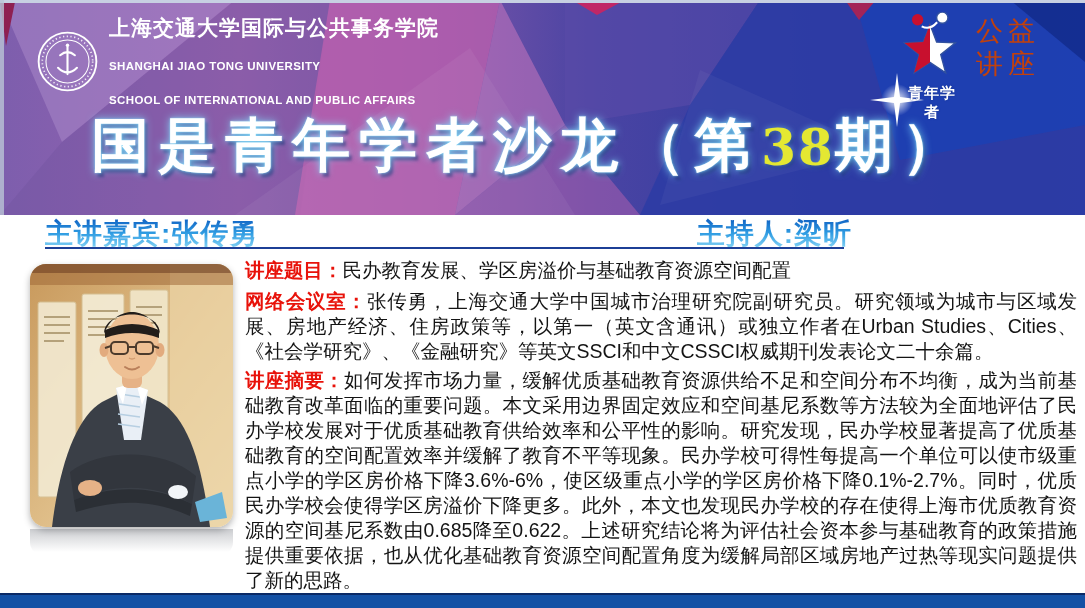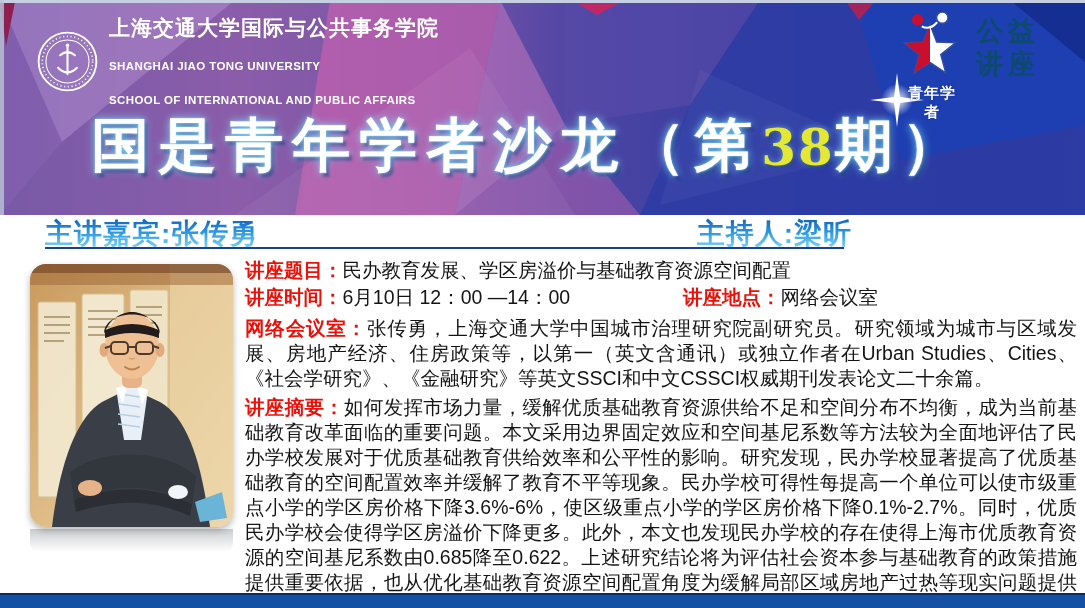--- a/index.html
+++ b/index.html
@@ -14,22 +14,22 @@
   .header svg.bg { position:absolute; inset:0; display:block; }
 
   .uni { position:absolute; top:16px; left:36px; display:flex; align-items:center; gap:10px; color:#fff; }
   .seal { width:63px; height:63px; flex:0 0 auto; }
   .uni-cn { font-family:"DejaVu Serif", serif; font-size:21px; font-weight:bold; letter-spacing:1px; line-height:24px; }
   .uni-en { font-size:11.5px; font-weight:bold; letter-spacing:.4px; line-height:13.5px; margin-top:20px; }
 
   .youth-logo { position:absolute; left:901px; top:12px; width:62px; text-align:center; }
   .youth-caption { font-size:15px; color:#fff; font-weight:bold; letter-spacing:1px; margin-top:-2px; text-shadow:0 0 2px #10308f; }
   .badge {
-    position:absolute; left:976px; top:15px; color:#0c4a6e; font-size:27px; line-height:33px;
-    font-weight:bold; letter-spacing:5px; white-space:pre-line;
+    position:absolute; left:976px; top:15px; color:#c2410c; font-size:27px; line-height:33px;
+    font-weight:normal; letter-spacing:5px; white-space:pre-line;
   }
 
   .main-title {
     position:absolute; top:107px; left:0; width:1060px; text-align:center;
     font-family:"DejaVu Serif", serif; font-weight:bold; font-size:58px; letter-spacing:9px;
     color:#ffffff; white-space:nowrap;
     text-shadow:0 0 9px rgba(130,225,255,.95), 0 0 2px rgba(160,235,255,.9), 3px 4px 3px rgba(12,28,100,.55);
   }
   .main-title .issue { color:#e4e832; font-size:50px; letter-spacing:2px;
     text-shadow:0 0 6px rgba(130,225,255,.6), 2px 3px 3px rgba(12,28,100,.55); }
@@ -215,23 +215,19 @@
         <ellipse cx="60" cy="224" rx="12" ry="8" fill="#e6b287"></ellipse>
         <ellipse cx="148" cy="228" rx="10" ry="7" fill="#f2f5f8"></ellipse>
         <polygon points="165,238 192,228 197,254 170,258" fill="#6ab4d8"></polygon>
       </g>
     </svg>
   </div>
   <div class="photo-reflection"></div>
 
   <div class="details">
     <div class="d-line"><span class="lbl">讲座题目：</span><span>民办教育发展、学区房溢价与基础教育资源空间配置</span></div>
-    <div class="d-line time-line">
-      <span class="lbl">讲座时间：</span><span>6月10日  12：00 —14：00</span>
-      <span class="venue-part"><span class="lbl">讲座地点：</span><span>网络会议室</span></span>
-    </div>
     <p class="para"><span class="lbl">网络会议室：</span><span>张传勇，上海交通大学中国城市治理研究院副研究员。研究领域为城市与区域发展、房地产经济、住房政策等，以第一（英文含通讯）或独立作者在Urban Studies、Cities、《社会学研究》、《金融研究》等英文SSCI和中文CSSCI权威期刊发表论文二十余篇。</span></p>
     <p class="para abstract"><span class="lbl">讲座摘要：</span><span>如何发挥市场力量，缓解优质基础教育资源供给不足和空间分布不均衡，成为当前基础教育改革面临的重要问题。本文采用边界固定效应和空间基尼系数等方法较为全面地评估了民办学校发展对于优质基础教育供给效率和公平性的影响。研究发现，民办学校显著提高了优质基础教育的空间配置效率并缓解了教育不平等现象。民办学校可得性每提高一个单位可以使市级重点小学的学区房价格下降3.6%-6%，使区级重点小学的学区房价格下降0.1%-2.7%。同时，优质民办学校会使得学区房溢价下降更多。此外，本文也发现民办学校的存在使得上海市优质教育资源的空间基尼系数由0.685降至0.622。上述研究结论将为评估社会资本参与基础教育的政策措施提供重要依据，也从优化基础教育资源空间配置角度为缓解局部区域房地产过热等现实问题提供了新的思路。</span></p>
   </div>
 
   <div class="footer-bar"></div>
 
 </div>
 
 </body></html>

